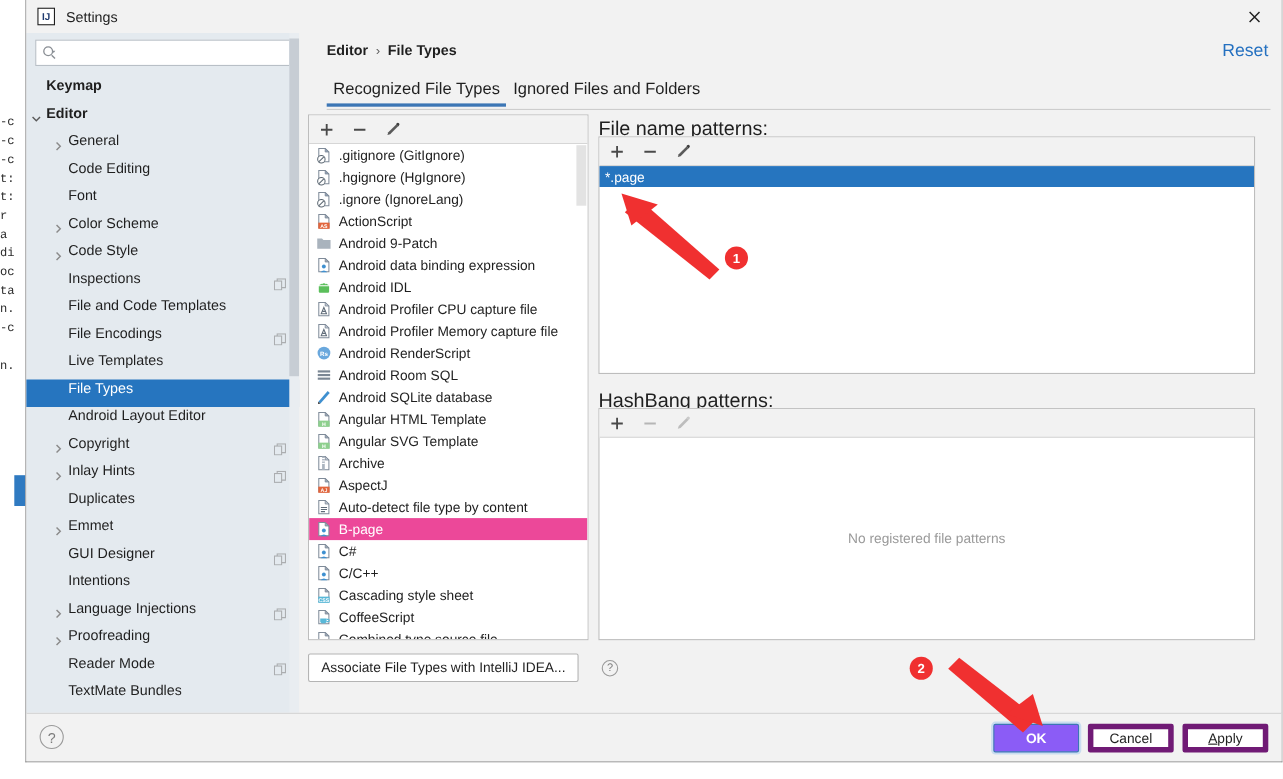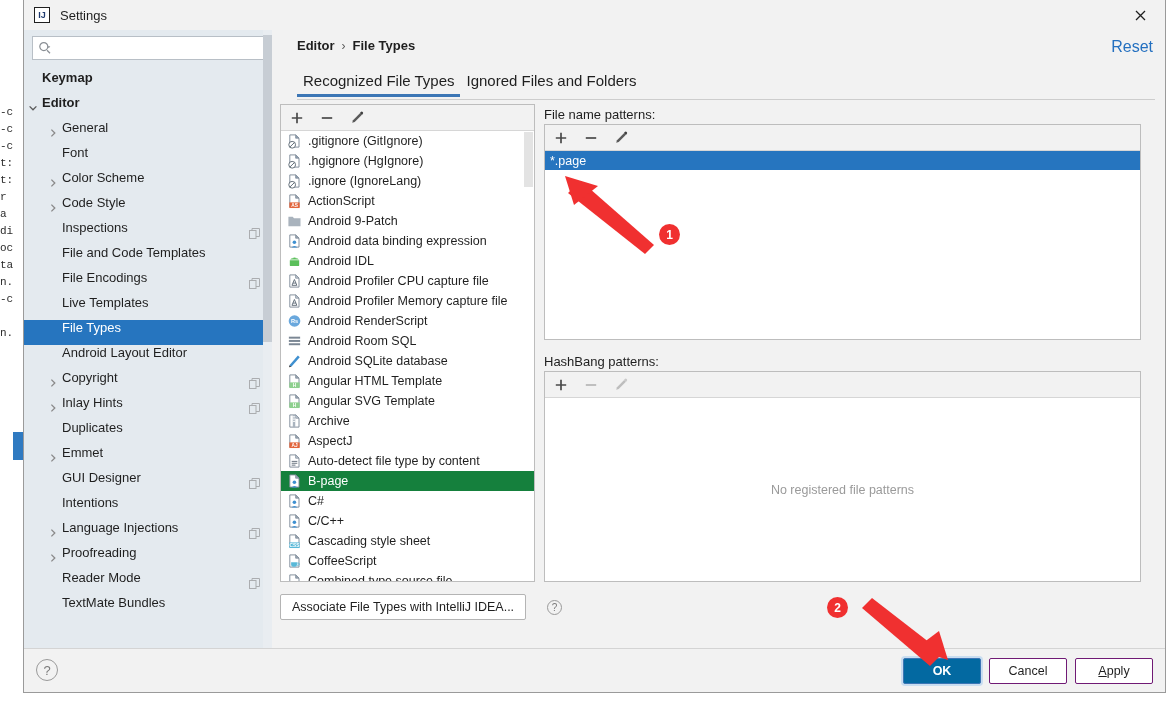--- a/index.html
+++ b/index.html
@@ -147,29 +147,29 @@
   }
   .ft-scroll {
     position: absolute; left: 0; top: 26px; width: 253px; height: 450px;
     overflow: hidden; background: #ffffff;
   }
   .ft-row {
     height: 20px; display: flex; align-items: center;
     font-size: 12.5px; color: #1f1f1f; padding-left: 6px;
     white-space: nowrap; cursor: default;
   }
-  .ft-row.sel { background: #15803d; color: #ffffff; }
+  .ft-row.sel { background: #ec4899; color: #ffffff; }
   .ft-ico { width: 15px; height: 16px; flex: 0 0 auto; margin-right: 6px; }
   .ft-thumb {
     position: absolute; right: 1px; top: 27px; width: 9px; height: 55px;
     background: #e3e3e3;
   }
 
   
-  .pan-label { position: absolute; font-size: 13px; color: #1f1f1f; }
+  .pan-label { position: absolute; font-size: 18px; color: #1f1f1f; }
   .panel {
     position: absolute; background: #ffffff; border: 1px solid #bdbdbd;
   }
   .pan-toolbar {
     height: 26px; background: #f2f2f2; border-bottom: 1px solid #d6d6d6;
     display: flex; align-items: center; padding-left: 8px; gap: 14px;
   }
   .pan-row {
     height: 19px; display: flex; align-items: center; padding-left: 5px;
     font-size: 12.5px; color: #1f1f1f; cursor: default;
@@ -203,27 +203,27 @@
   }
   .help-footer { position: absolute; left: 12px; top: 10px; width: 22px; height: 22px;
     border-radius: 50%; border: 1px solid #9a9a9a; color: #7a7a7a;
     font-size: 13px; display: flex; align-items: center; justify-content: center; }
   .btnrow {
     position: absolute; right: 12px; top: 9px;
     display: flex; gap: 8px;
   }
   .btn {
     height: 26px; min-width: 78px; padding: 0 14px;
-    background: #ffffff; border: 1px solid #701a75; border-radius: 2px;
+    background: #ffffff; border: 5px solid #701a75; border-radius: 2px;
     font-size: 12.5px; color: #1f1f1f;
     display: flex; align-items: center; justify-content: center;
     cursor: default;
   }
   .btn.primary {
-    background: #0369a1; border: 1px solid #3c76b5; color: #ffffff;
+    background: #8b5cf6; border: 1px solid #3c76b5; color: #ffffff;
     font-weight: bold; box-shadow: 0 0 0 2px #c9ddf0;
   }
   .btn u { text-decoration: underline; }
 
   
   .anno { position: absolute; pointer-events: none; }
   .badge {
     position: absolute; width: 21px; height: 21px; border-radius: 50%;
     background: #f03030; color: #ffffff; font-size: 12px;
     font-weight: bold; display: flex; align-items: center;
@@ -295,20 +295,24 @@
               </span>
               <span class="tlabel">Editor</span>
             </div>
             <div class="tnode">
               <span class="tarrow" style="margin-left: 20px;">
                 <svg width="10" height="10" viewBox="0 0 10 10">
                   <path d="M3.4 1.6 L6.8 5 L3.4 8.4" fill="none" stroke="#8a8a8a" stroke-width="1.3"></path>
                 </svg>
               </span>
               <span class="tlabel">General</span>
+            </div>
+            <div class="tnode">
+              <span class="tarrow" style="margin-left: 20px;"></span>
+              <span class="tlabel">Code Editing</span>
             </div>
             <div class="tnode">
               <span class="tarrow" style="margin-left: 20px;"></span>
               <span class="tlabel">Font</span>
             </div>
             <div class="tnode">
               <span class="tarrow" style="margin-left: 20px;">
                 <svg width="10" height="10" viewBox="0 0 10 10">
                   <path d="M3.4 1.6 L6.8 5 L3.4 8.4" fill="none" stroke="#8a8a8a" stroke-width="1.3"></path>
                 </svg>

